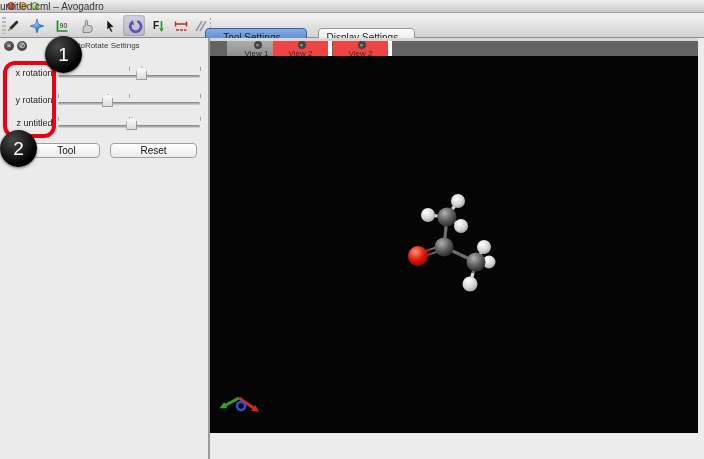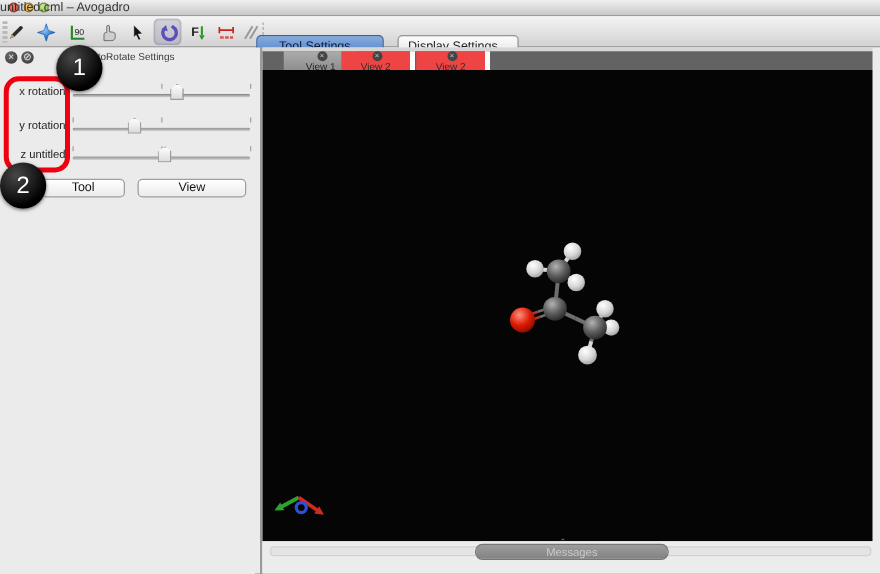--- a/index.html
+++ b/index.html
@@ -219,21 +219,21 @@
             <span class="stick" style="left: calc(0% - 0.5px);"></span>
             <span class="stick" style="left: calc(50% - 0.5px);"></span>
             <span class="stick" style="left: calc(100% - 0.5px);"></span>
             <div class="strack"></div>
             <div class="sthumb" style="left: calc(52% - 5.5px);"></div>
           </div>
         </div>
       </div>
 
     <div class="pnl-btn btn-start">Tool</div>
-    <div class="pnl-btn btn-reset">View</div>
+    <div class="pnl-btn btn-reset">Reset</div>
 
     <div class="anno-rect"></div>
     <div class="anno-circle anno-1">1</div>
     <div class="anno-circle anno-2">2</div>
   </div>
   <div class="splitter"></div>
 
   <div class="right-area">
     <div class="tab-strip-light"></div>
     <div class="tabbar" id="tabbar">
@@ -307,20 +307,15 @@
         <g id="axis-layer">
             <line x1="29" y1="342" x2="14" y2="350" stroke="#2fa12f" stroke-width="3"></line>
             <polygon points="9.588235294117647,352.3529411764706 14.11764705882353,345.97058823529414 17.411764705882355,352.1470588235294" fill="#2fa12f"></polygon>
             <line x1="29" y1="342" x2="45" y2="353" stroke="#cf2a20" stroke-width="3"></line>
             <polygon points="49.12020962099684,355.8326441144353 41.36906527149654,354.7510890889236 45.334767031705994,348.9827956195281" fill="#cf2a20"></polygon>
             <circle cx="31" cy="350" r="4" fill="none" stroke="#2b51d8" stroke-width="2.6"></circle>
           </g>
       </svg>
     </div>
 
-    <div class="bottombar">
-      <div class="msg-caret">ˆ</div>
-      <div class="msg-track"></div>
-      <div class="msg-btn">Messages</div>
-    </div>
   </div>
 
 </div>
 
 </body></html>

